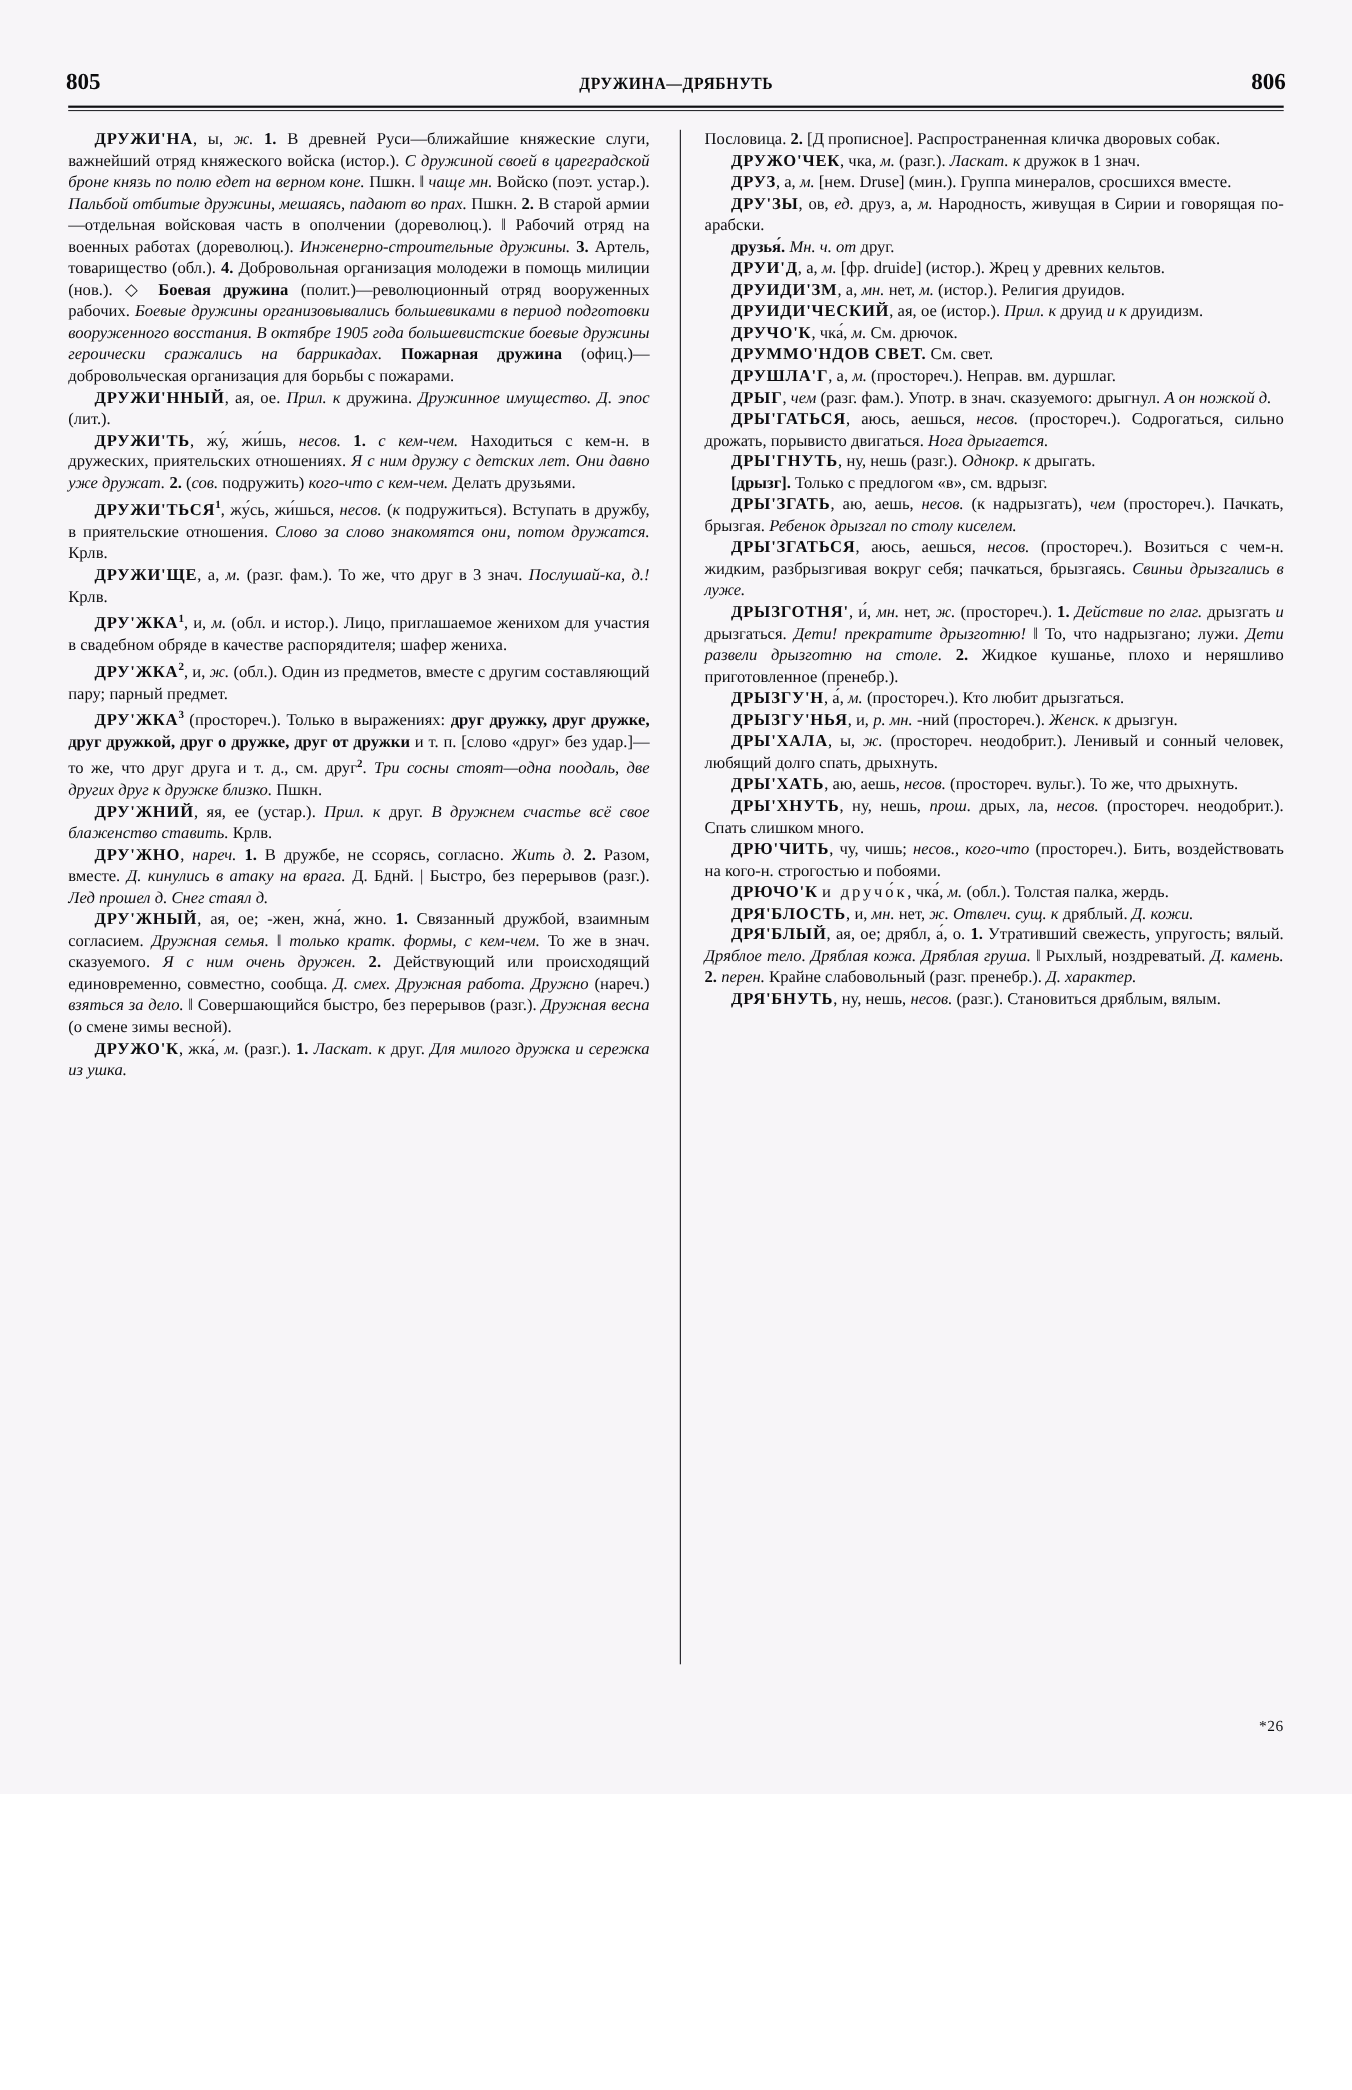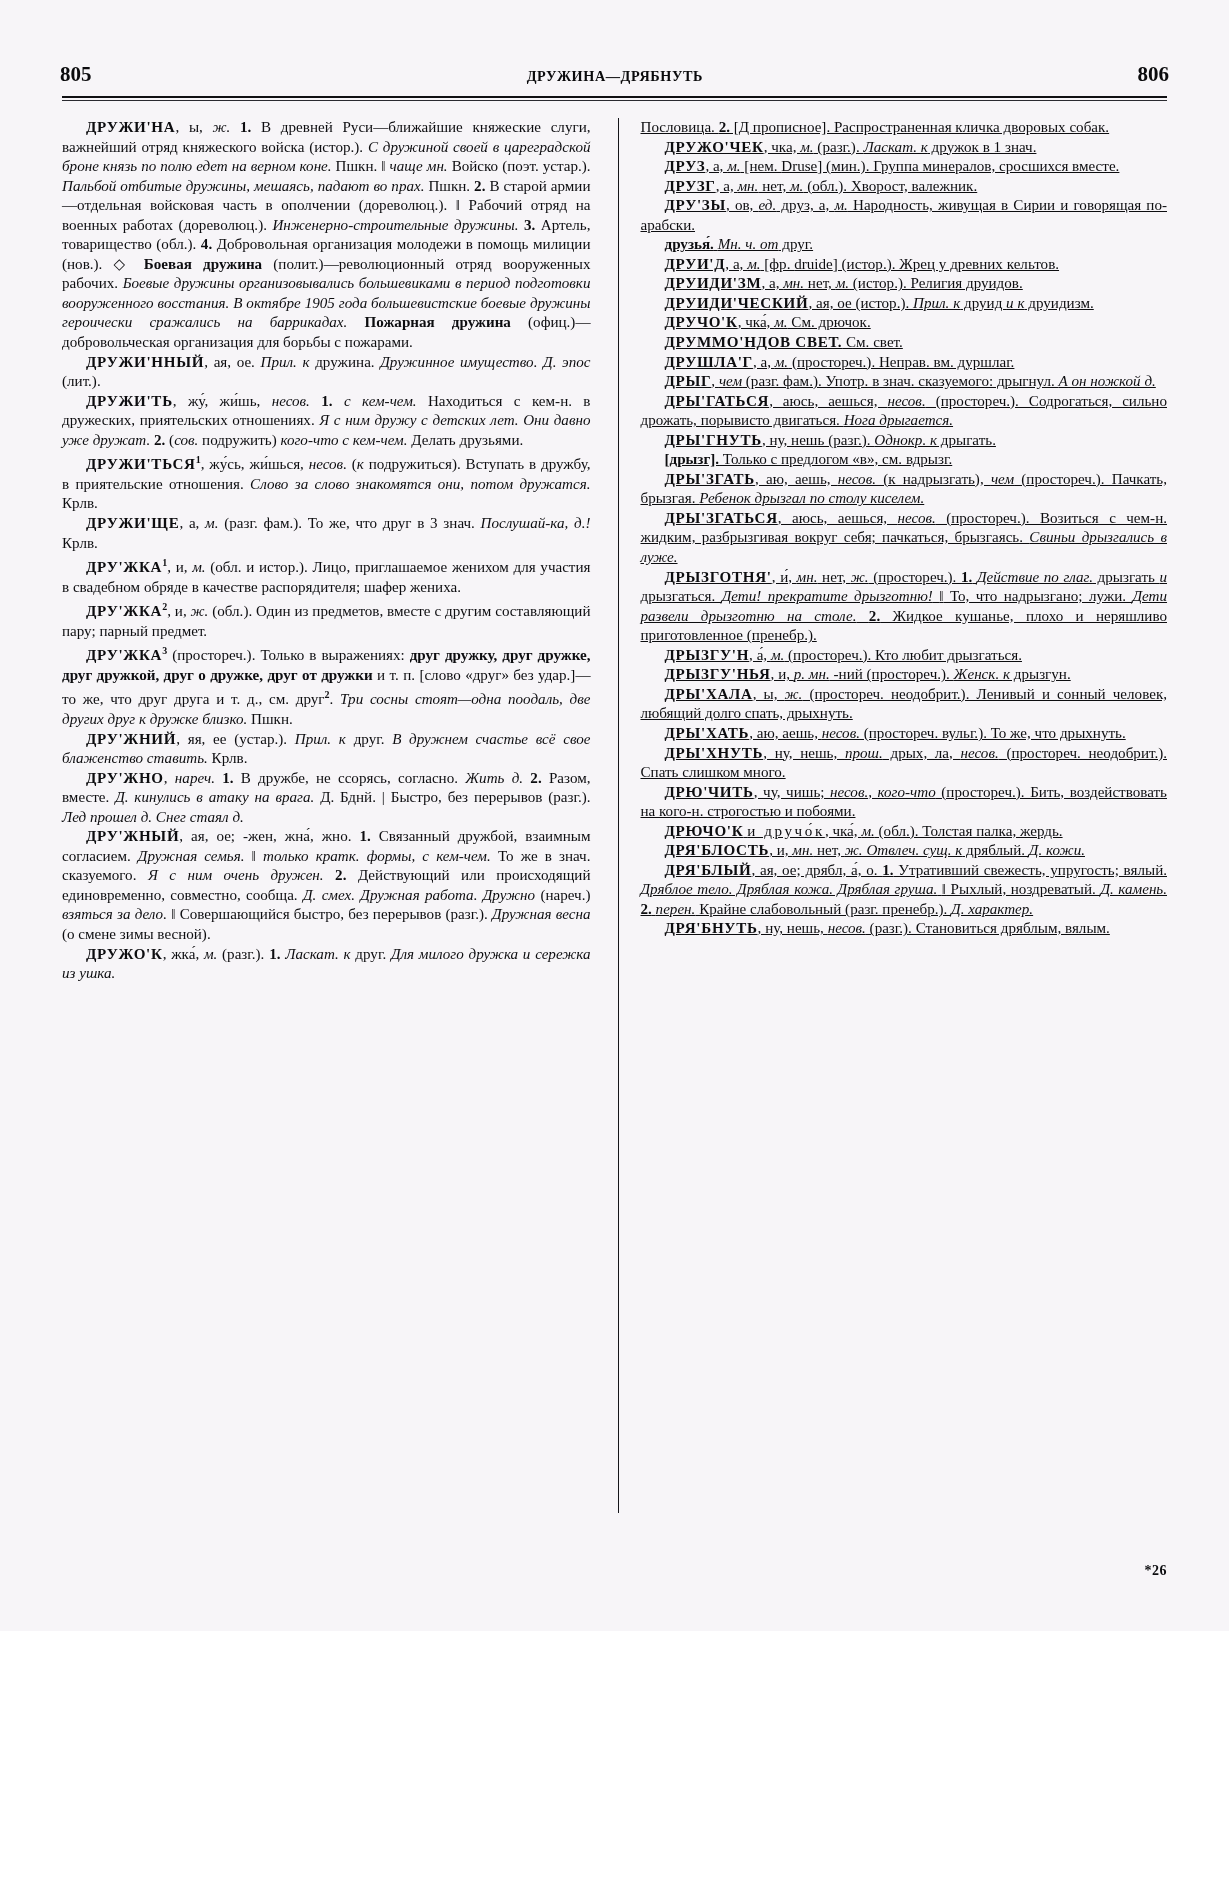--- a/index.html
+++ b/index.html
@@ -68,21 +68,21 @@
     width: 50%;
     box-sizing: border-box;
     font-size: 15.1px;
     line-height: 19.55px;
     color: #0d0d10;
     text-align: justify;
     text-justify: inter-word;
     hyphens: manual;
   }
   .col-left  { padding-right: 21px; }
-  .col-right { padding-left: 22px; border-left: 1.6px solid #15151a; text-decoration: underline; }
+  .col-right { padding-left: 22px; border-left: 1.6px solid #15151a; }
 
   .entry {
     margin: 0;
     text-indent: 24px;
     text-align: justify;
   }
   .entry.cont { text-indent: 0; }
 
   
   .hw {           
@@ -104,21 +104,21 @@
 
   
   .sp { letter-spacing: 2.6px; }
 
   
   .signature {
     position: absolute;
     right: 62px;
     bottom: 52px;
     font-size: 14px;
-    font-weight: bold;
+    font-weight: normal;
     color: #0d0d10;
     letter-spacing: 0.5px;
   }
 </style>
 </head>
 <body>
 
 <div class="page">
 
   <div class="running-head">
@@ -141,21 +141,20 @@
         <p class="entry"><span class="hw">ДРУ'ЖКА</span><span class="hw-sub">3</span> (простореч.). Только в выражениях: <span class="bd">друг дружку, друг дружке, друг дружкой, друг о дружке, друг от дружки</span> и т. п. [слово «друг» без удар.]—то же, что друг друга и т. д., см. друг<span class="hw-sub">2</span>. <span class="it">Три сосны стоят—одна поодаль, две других друг к дружке близко.</span> Пшкн.</p>
         <p class="entry"><span class="hw">ДРУ'ЖНИЙ</span>, яя, ее (устар.). <span class="it">Прил. к</span> друг. <span class="it">В дружнем счастье всё свое блаженство ставить.</span> Крлв.</p>
         <p class="entry"><span class="hw">ДРУ'ЖНО</span>, <span class="it">нареч.</span> <span class="num">1.</span> В дружбе, не ссорясь, согласно. <span class="it">Жить д.</span> <span class="num">2.</span> Разом, вместе. <span class="it">Д. кинулись в атаку на врага.</span> Д. Бднй. <span class="sep">|</span> Быстро, без перерывов (разг.). <span class="it">Лед прошел д. Снег стаял д.</span></p>
         <p class="entry"><span class="hw">ДРУ'ЖНЫЙ</span>, ая, ое; -жен, жна́, жно. <span class="num">1.</span> Связанный дружбой, взаимным согласием. <span class="it">Дружная семья.</span> <span class="sep">‖</span> <span class="it">только кратк. формы, с кем-чем.</span> То же в знач. сказуемого. <span class="it">Я с ним очень дружен.</span> <span class="num">2.</span> Действующий или происходящий единовременно, совместно, сообща. <span class="it">Д. смех. Дружная работа. Дружно</span> (нареч.) <span class="it">взяться за дело.</span> <span class="sep">‖</span> Совершающийся быстро, без перерывов (разг.). <span class="it">Дружная весна</span> (о смене зимы весной).</p>
         <p class="entry"><span class="hw">ДРУЖО'К</span>, жка́, <span class="it">м.</span> (разг.). <span class="num">1.</span> <span class="it">Ласкат. к</span> друг. <span class="it">Для милого дружка и сережка из ушка.</span></p>
       </div>
     <div class="col col-right" id="col-right">
         <p class="entry cont">Пословица. <span class="num">2.</span> [Д прописное]. Распространенная кличка дворовых собак.</p>
         <p class="entry"><span class="hw">ДРУЖО'ЧЕК</span>, чка, <span class="it">м.</span> (разг.). <span class="it">Ласкат. к</span> дружок в 1 знач.</p>
         <p class="entry"><span class="hw">ДРУЗ</span>, а, <span class="it">м.</span> [нем. <span class="lat">Druse</span>] (мин.). Группа минералов, сросшихся вместе.</p>
-        <p class="entry"><span class="hw">ДРУЗГ</span>, а, <span class="it">мн.</span> нет, <span class="it">м.</span> (обл.). Хворост, валежник.</p>
         <p class="entry"><span class="hw">ДРУ'ЗЫ</span>, ов, <span class="it">ед.</span> друз, а, <span class="it">м.</span> Народность, живущая в Сирии и говорящая по-арабски.</p>
         <p class="entry"><span class="bd">друзья́.</span> <span class="it">Мн. ч. от</span> друг.</p>
         <p class="entry"><span class="hw">ДРУИ'Д</span>, а, <span class="it">м.</span> [фр. <span class="lat">druide</span>] (истор.). Жрец у древних кельтов.</p>
         <p class="entry"><span class="hw">ДРУИДИ'ЗМ</span>, а, <span class="it">мн.</span> нет, <span class="it">м.</span> (истор.). Религия друидов.</p>
         <p class="entry"><span class="hw">ДРУИДИ'ЧЕСКИЙ</span>, ая, ое (истор.). <span class="it">Прил. к</span> друид <span class="it">и к</span> друидизм.</p>
         <p class="entry"><span class="hw">ДРУЧО'К</span>, чка́, <span class="it">м.</span> См. дрючок.</p>
         <p class="entry"><span class="hw">ДРУММО'НДОВ СВЕТ.</span> См. свет.</p>
         <p class="entry"><span class="hw">ДРУШЛА'Г</span>, а, <span class="it">м.</span> (простореч.). Неправ. вм. дуршлаг.</p>
         <p class="entry"><span class="hw">ДРЫГ</span>, <span class="it">чем</span> (разг. фам.). Употр. в знач. сказуемого: дрыгнул. <span class="it">А он ножкой д.</span></p>
         <p class="entry"><span class="hw">ДРЫ'ГАТЬСЯ</span>, аюсь, аешься, <span class="it">несов.</span> (простореч.). Содрогаться, сильно дрожать, порывисто двигаться. <span class="it">Нога дрыгается.</span></p>

